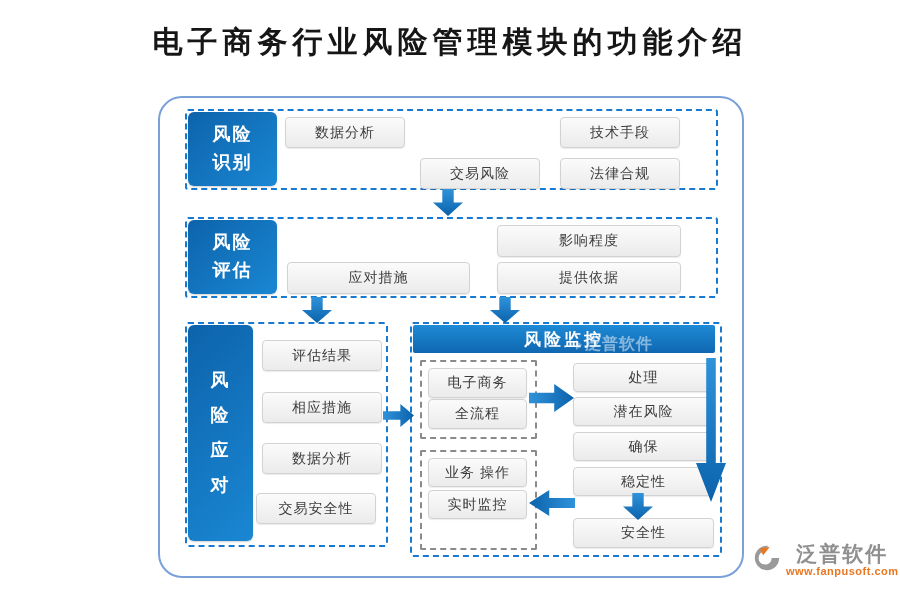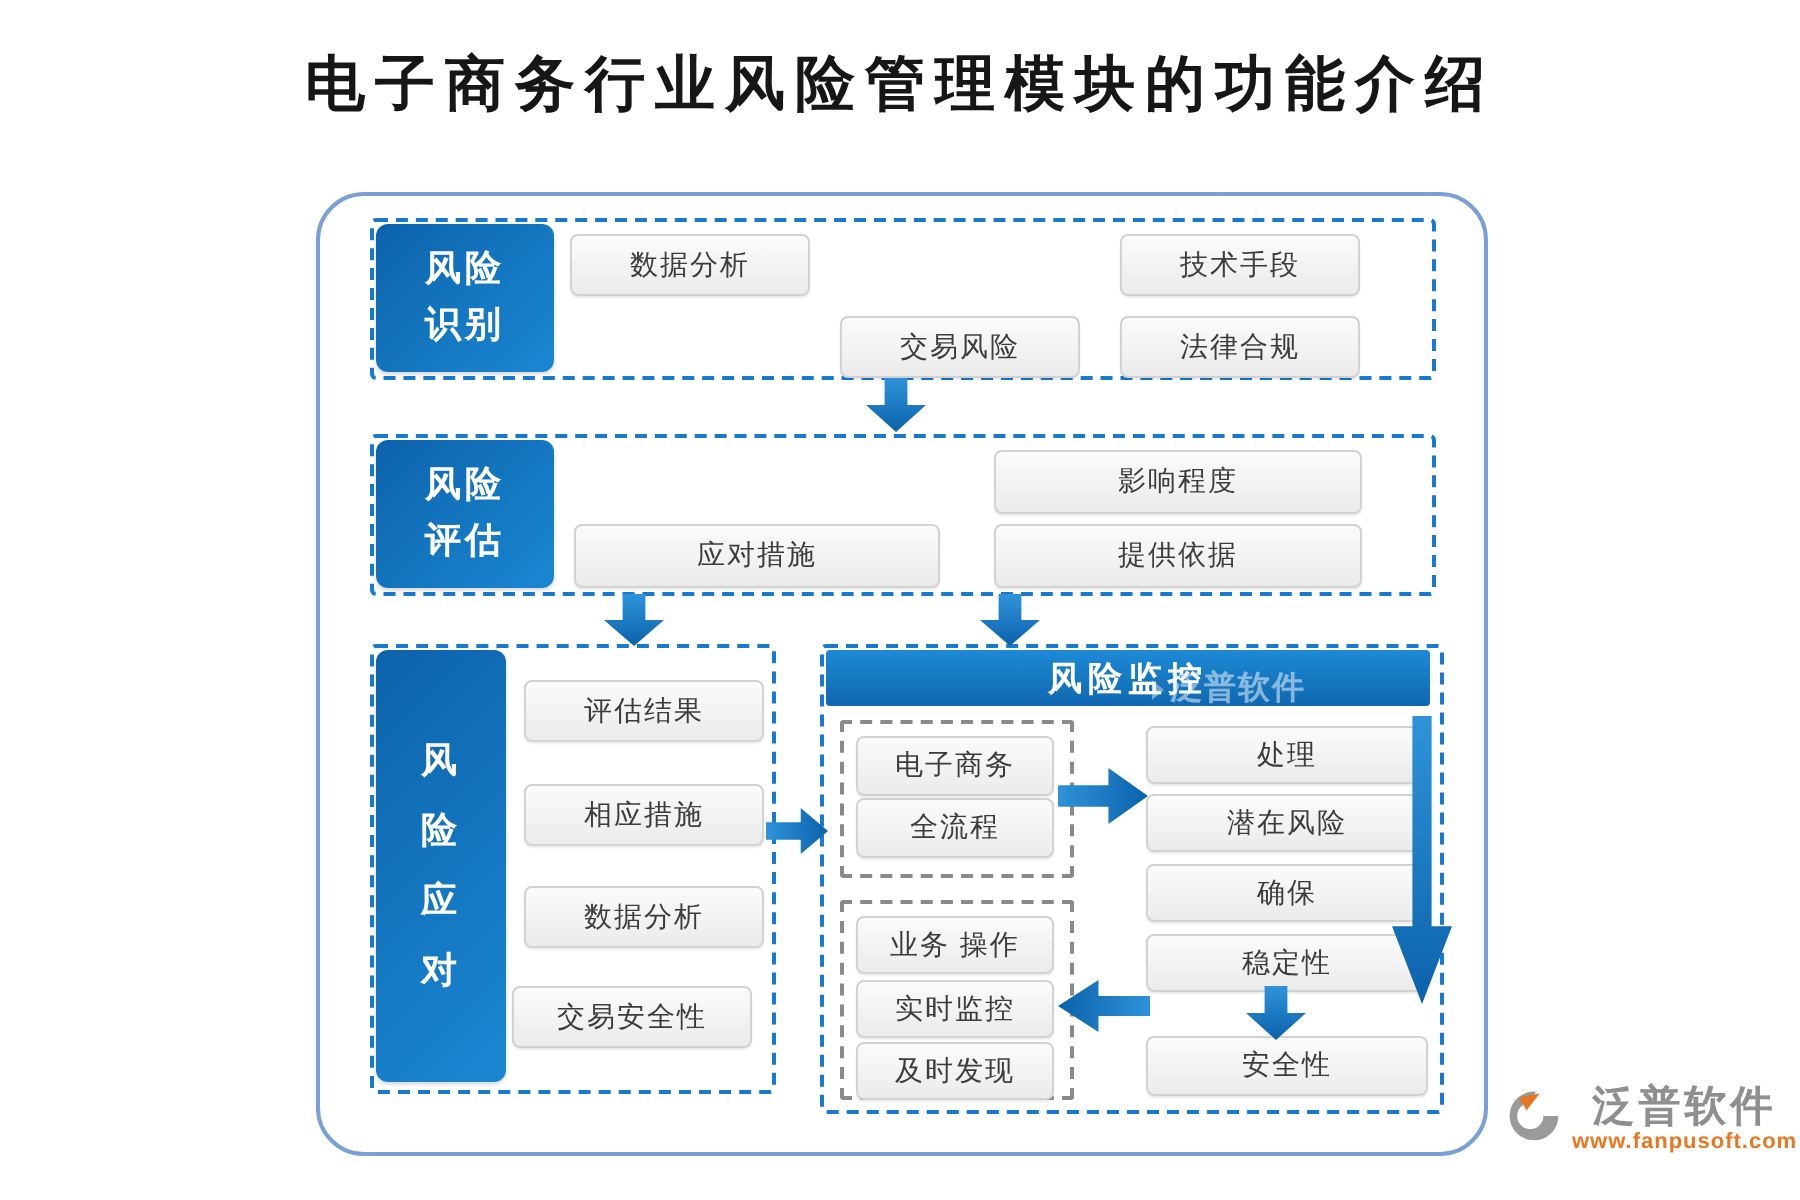--- a/index.html
+++ b/index.html
@@ -163,23 +163,20 @@
 
   <div class="arrow left" style="left:529px;top:490px;width:46px;height:26px;"></div>
 
   <div class="panel-gray" style="left:420px;top:450px;width:113px;height:96px;"></div>
   <div class="node" style="left:428px;top:458px;width:97px;height:27px;">
       <span>业务 操作</span>
     </div>
   <div class="node" style="left:428px;top:490px;width:97px;height:27px;">
       <span>实时监控</span>
     </div>
-  <div class="node" style="left:428px;top:521px;width:97px;height:27px;">
-      <span>及时发现</span>
-    </div>
 
   <div class="brand">
     <svg width="30" height="32" viewBox="0 0 32 32">
       <path d="M17 3 A13 13 0 1 0 29 16 L21 16 A7 7 0 1 1 14 9 Z" fill="#9a9a9a"></path>
       <path d="M8 6 L19 4 L12 13 Z" fill="#e87722"></path>
     </svg>
     <div class="brand-text">
       <span class="brand-name">泛普软件</span>
       <span class="brand-url">www.fanpusoft.com</span>
     </div>

